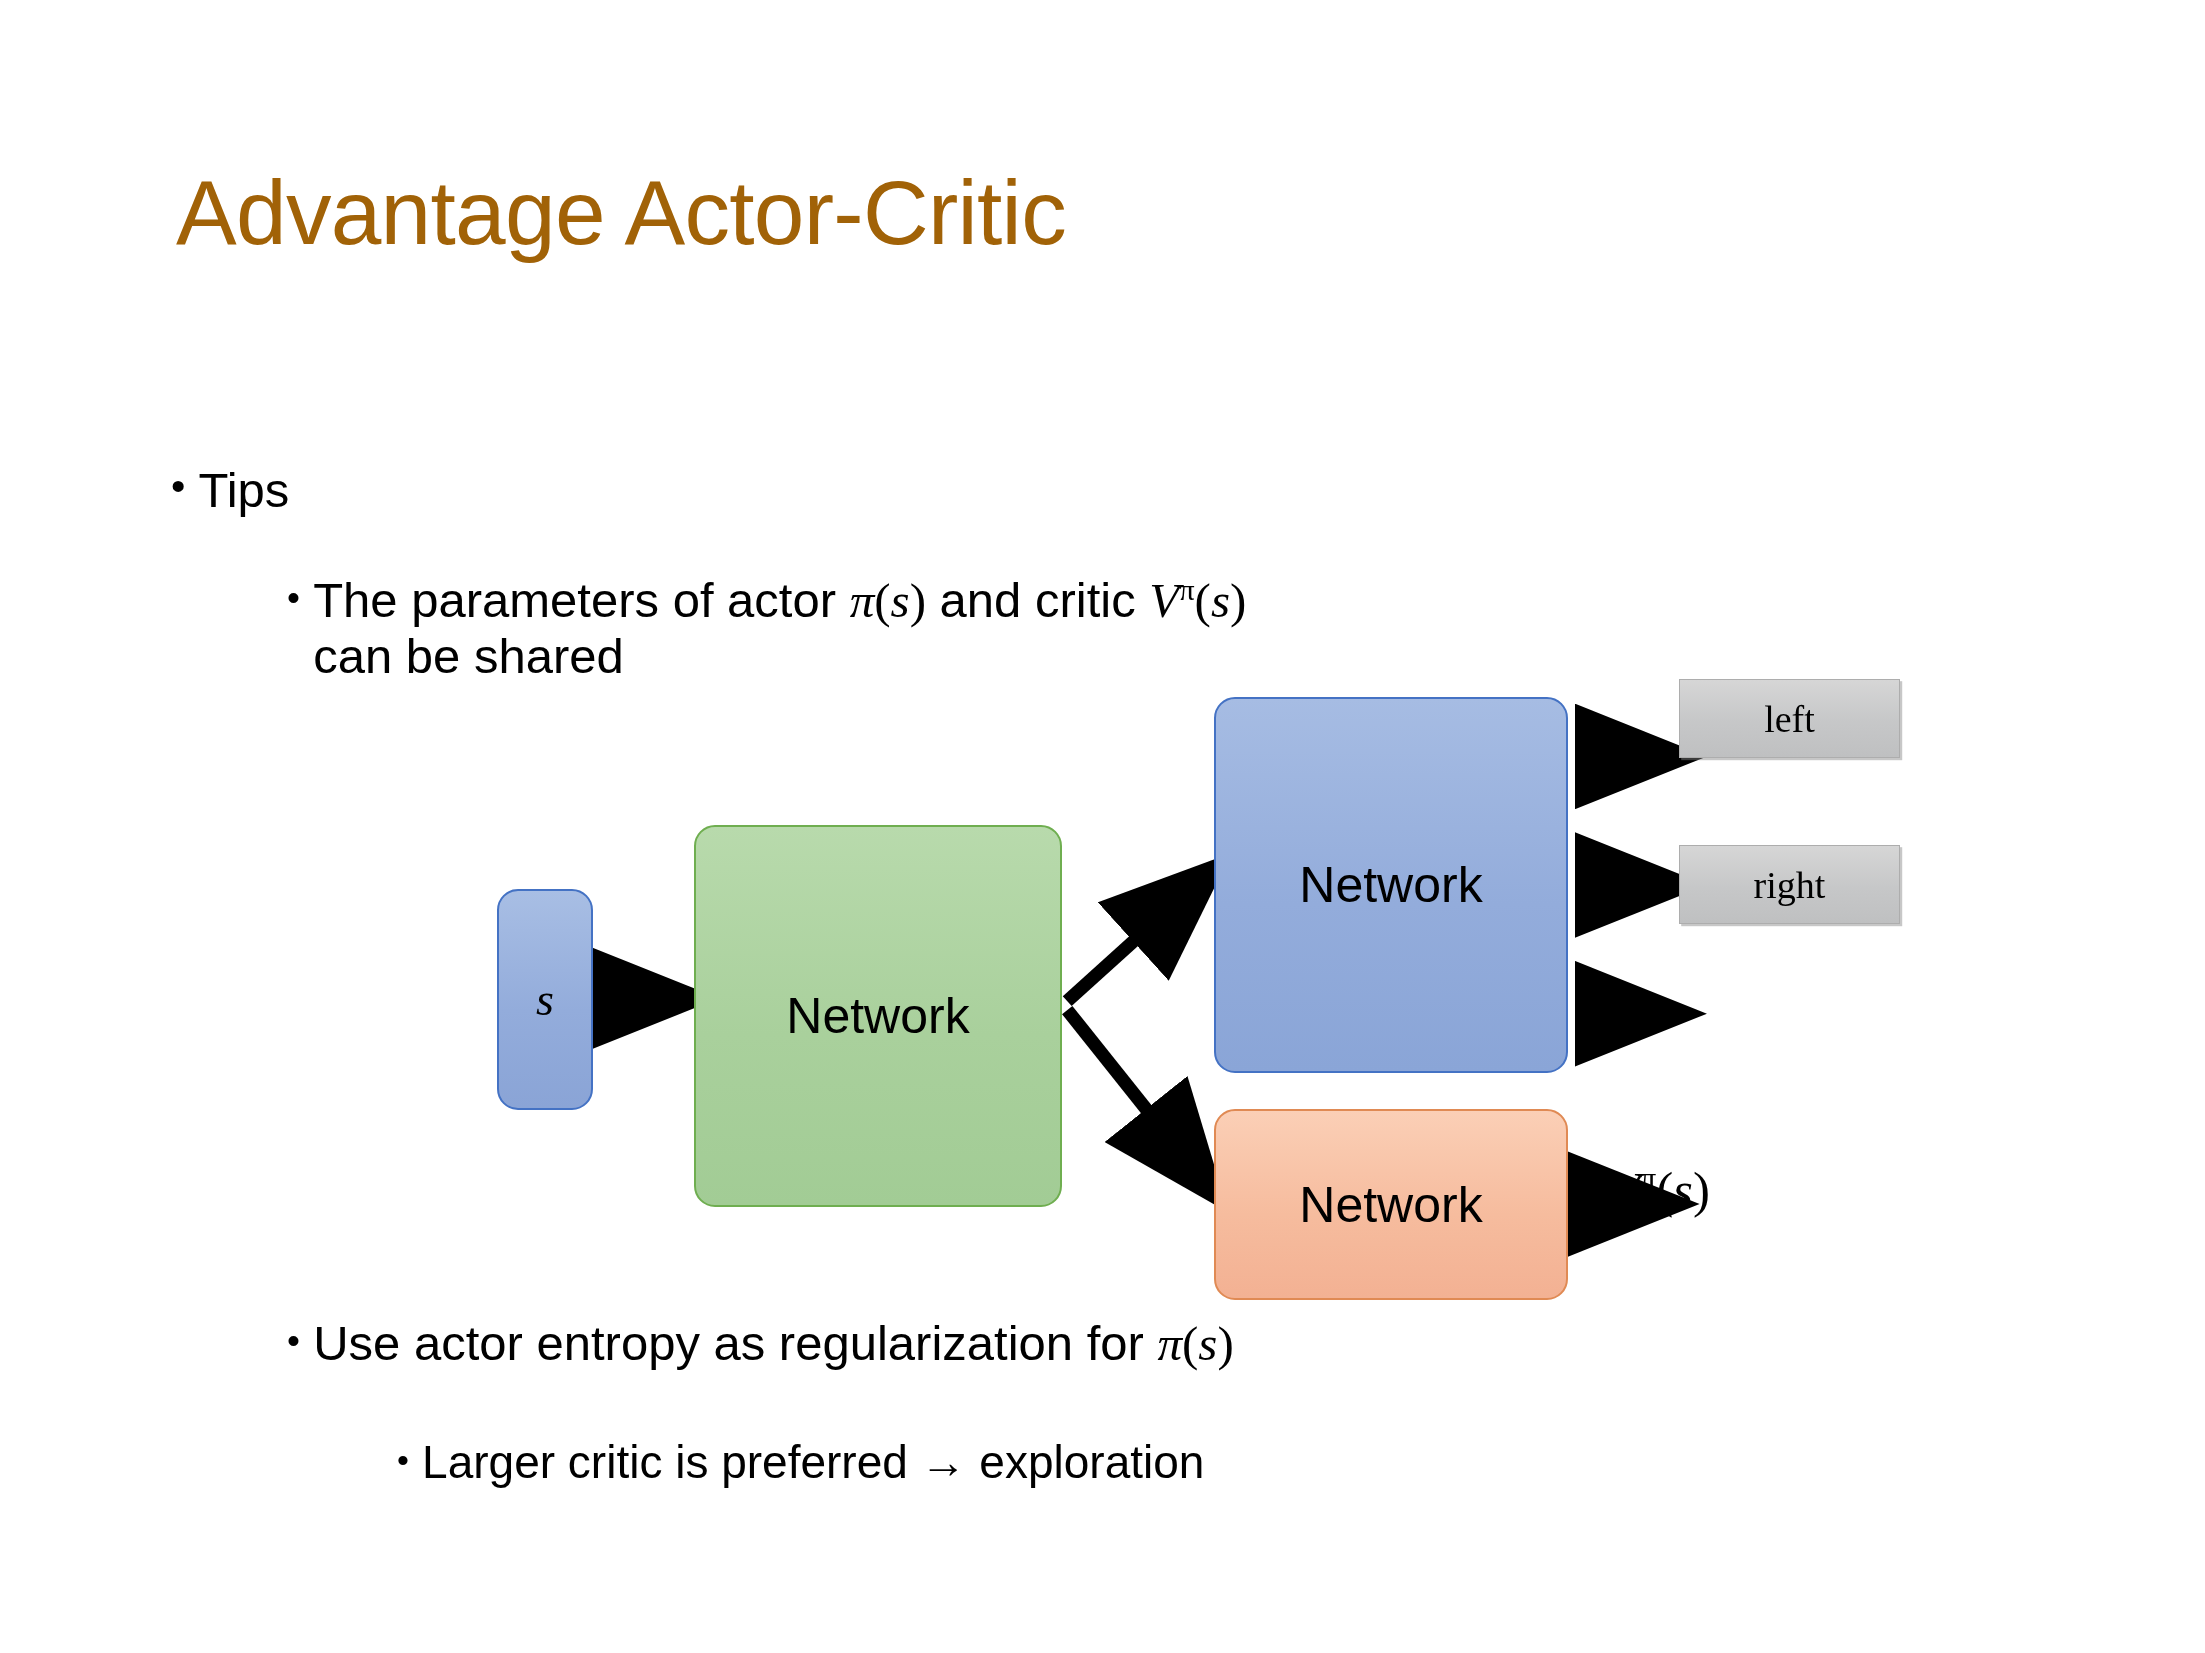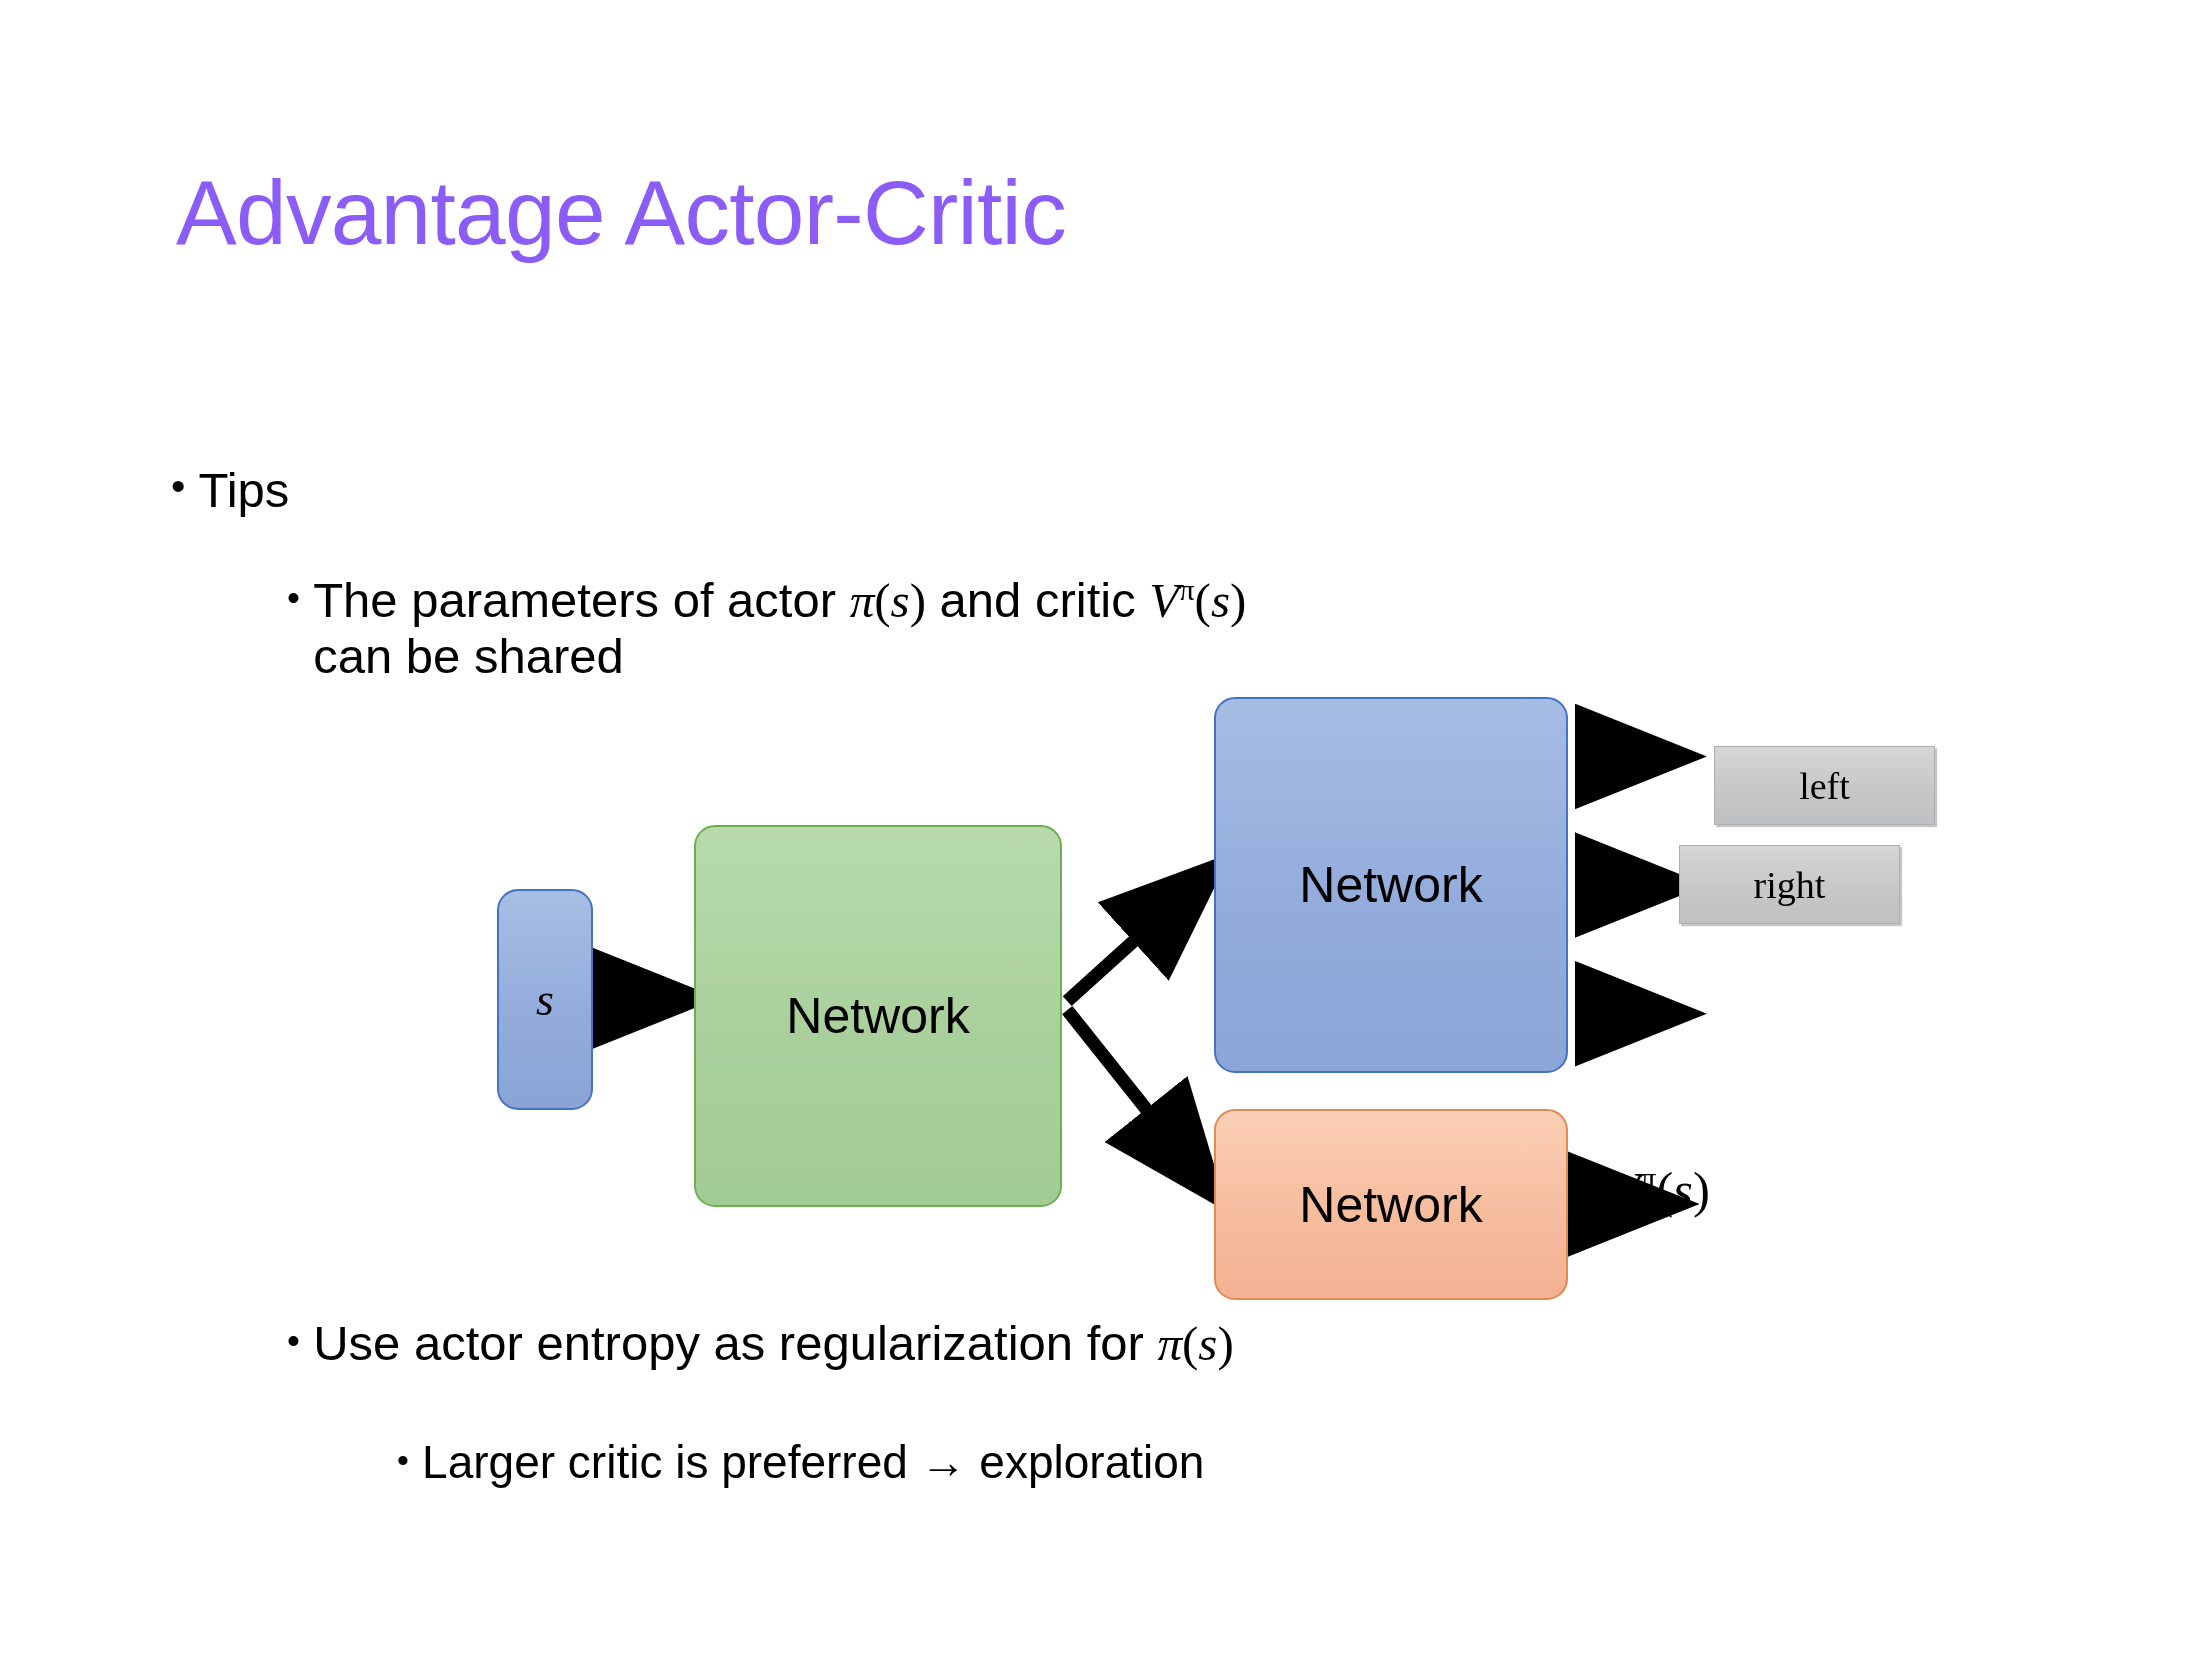--- a/index.html
+++ b/index.html
@@ -18,21 +18,21 @@
 
   
   #slide-title {
     position: absolute;
     left: 176px;
     top: 165px;
     font-size: 91px;
     line-height: 1.05;
     font-weight: 400;
     letter-spacing: -0.7px;
-    color: #8b5cf6;
+    color: #a16207;
     white-space: nowrap;
   }
 
   
   .bullet-row {
     position: absolute;
     display: flex;
     align-items: flex-start;
     white-space: nowrap;
   }
@@ -153,21 +153,21 @@
     justify-content: center;
     width: 221px;
     height: 79px;
     background: linear-gradient(180deg, #D6D6D6 0%, #C6C7C8 55%, #BFC0C1 100%);
     border: 1.5px solid #ADADAD;
     box-shadow: 2.2px 2.2px 0 rgba(130,130,130,0.45);
     font-family: "Liberation Serif", serif;
     font-size: 38px;
     color: #000000;
   }
-  #out-left  { left: 1679px; top: 746px; margin-left: 35px;  }
+  #out-left  { left: 1679px; top: 679px;  }
   #out-right { left: 1679px; top: 845px; }
   #out-fire  { left: 1679px; top: 974px; }
 
   #vpi-label {
     position: absolute;
     left: 1609px;
     top: 1160px;
     font-size: 51px;
     white-space: nowrap;
   }

